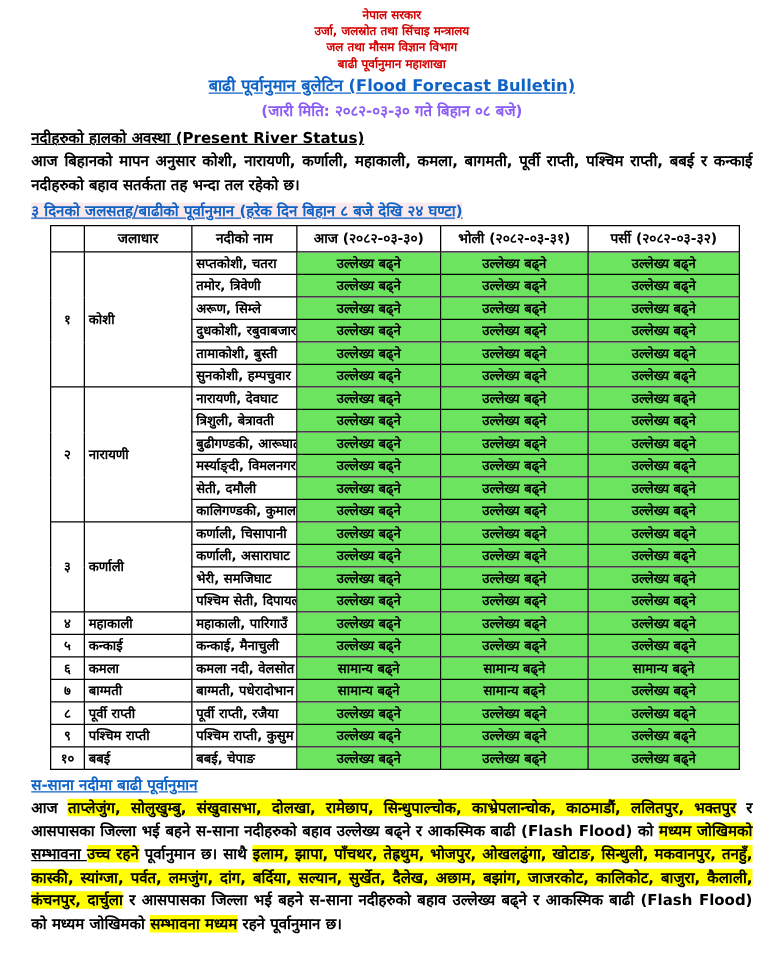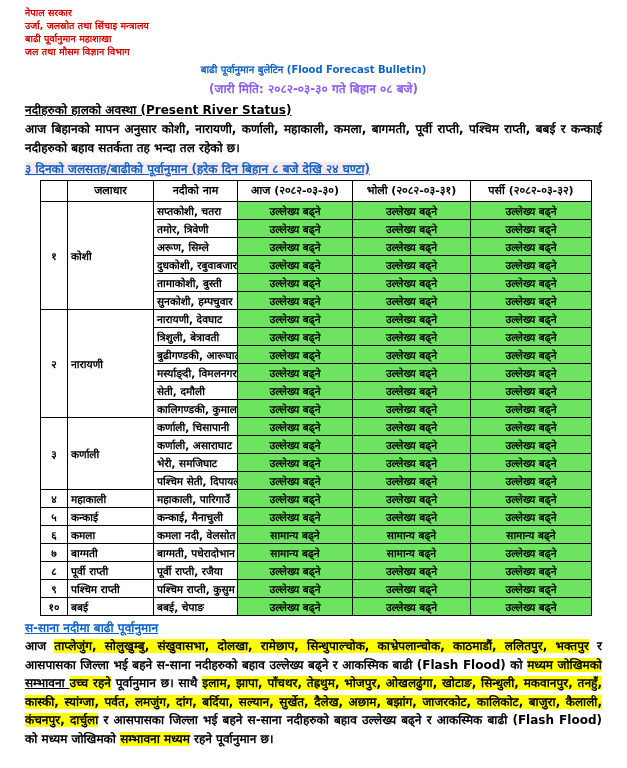--- a/index.html
+++ b/index.html
@@ -4,24 +4,24 @@
 <style>
   html,body{margin:0;padding:0;background:#ffffff;}
   body{
     width:627px;height:768px;overflow:hidden;
     font-family:"DejaVu Sans",sans-serif;
     font-weight:bold;color:#000;
     font-size:12px;
   }
   .page{padding:6px 25px 0 25px;}
   
-  .gov{ text-align:left; color:#d40000; font-size:9.5px; line-height:13px;}
+  .gov{ text-align:center; color:#d40000; font-size:9.5px; line-height:13px;}
   .title{
-    text-align:center; color:#0f62c6; font-size:10px; line-height:20px;
-    margin-top:2px; 
+    text-align:center; color:#0f62c6; font-size:13px; line-height:20px;
+    margin-top:2px; text-decoration:underline;
   }
   .issue{ text-align:center; color:#8b5cf6; font-size:12px; line-height:19px;}
   
   .h-black{ font-size:12px; line-height:17px; text-decoration:underline; margin-top:3px;}
   .h-blue{ font-size:12px; line-height:17px; color:#0f62c6; text-decoration:underline; margin-top:3px;}
   .h-blue .tint{ background:#fbe9ec; }
   p.body-text{ margin:1px 0 2px 0; line-height:19px; text-align:justify;}
   
   table.forecast{
     border-collapse:collapse; margin:2px 0 4px 15px; table-layout:fixed; width:551px;
@@ -43,22 +43,22 @@
   .u{ text-decoration:underline; }
 </style>
 </head>
 <body>
 
 <div class="page">
 
   <header>
     <div class="gov">नेपाल सरकार</div>
     <div class="gov">उर्जा, जलस्रोत तथा सिंचाइ मन्त्रालय</div>
+    <div class="gov">जल तथा मौसम विज्ञान विभाग</div>
     <div class="gov">बाढी पूर्वानुमान महाशाखा</div>
-    <div class="gov">जल तथा मौसम विज्ञान विभाग</div>
     <div class="title">बाढी पूर्वानुमान बुलेटिन (Flood Forecast Bulletin)</div>
     <div class="issue">(जारी मिति: २०८२-०३-३० गते बिहान ०८ बजे)</div>
   </header>
 
   <section>
     <div class="h-black">नदीहरुको हालको अवस्था (Present River Status)</div>
     <p class="body-text">आज बिहानको मापन अनुसार कोशी, नारायणी, कर्णाली, महाकाली, कमला, बागमती, पूर्वी राप्ती, पश्चिम राप्ती, बबई र कन्काई नदीहरुको बहाव सतर्कता तह भन्दा तल रहेको छ।</p>
   </section>
 
   <div class="h-blue"><span class="tint">३ दिनको जलसतह/बाढीको पूर्वानुमान  (हरेक दिन बिहान ८ बजे देखि २४ घण्टा)</span></div>

